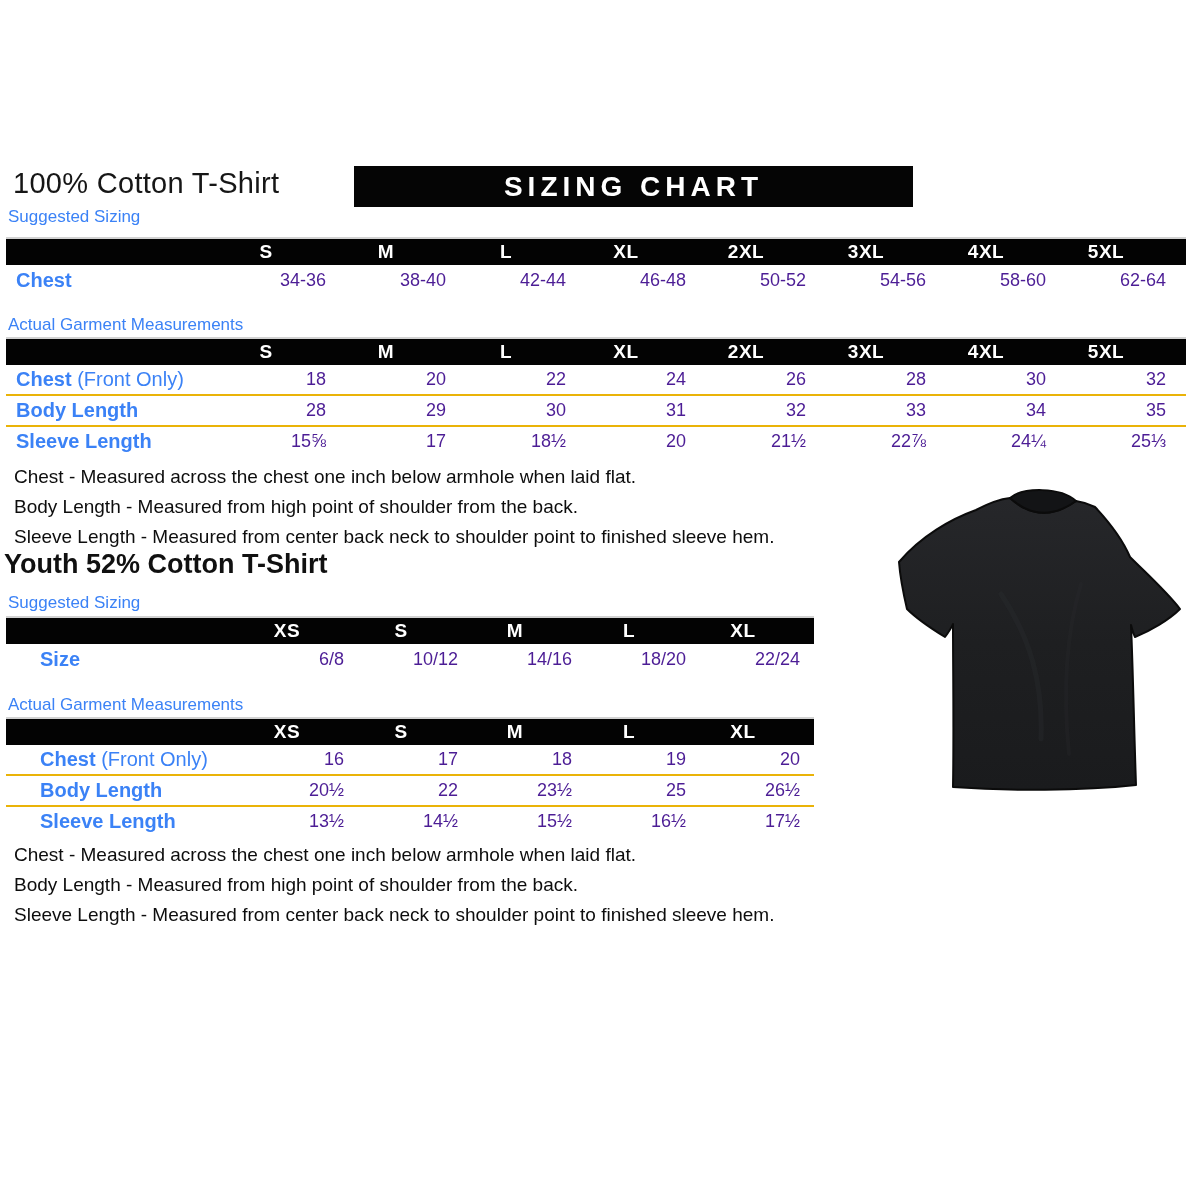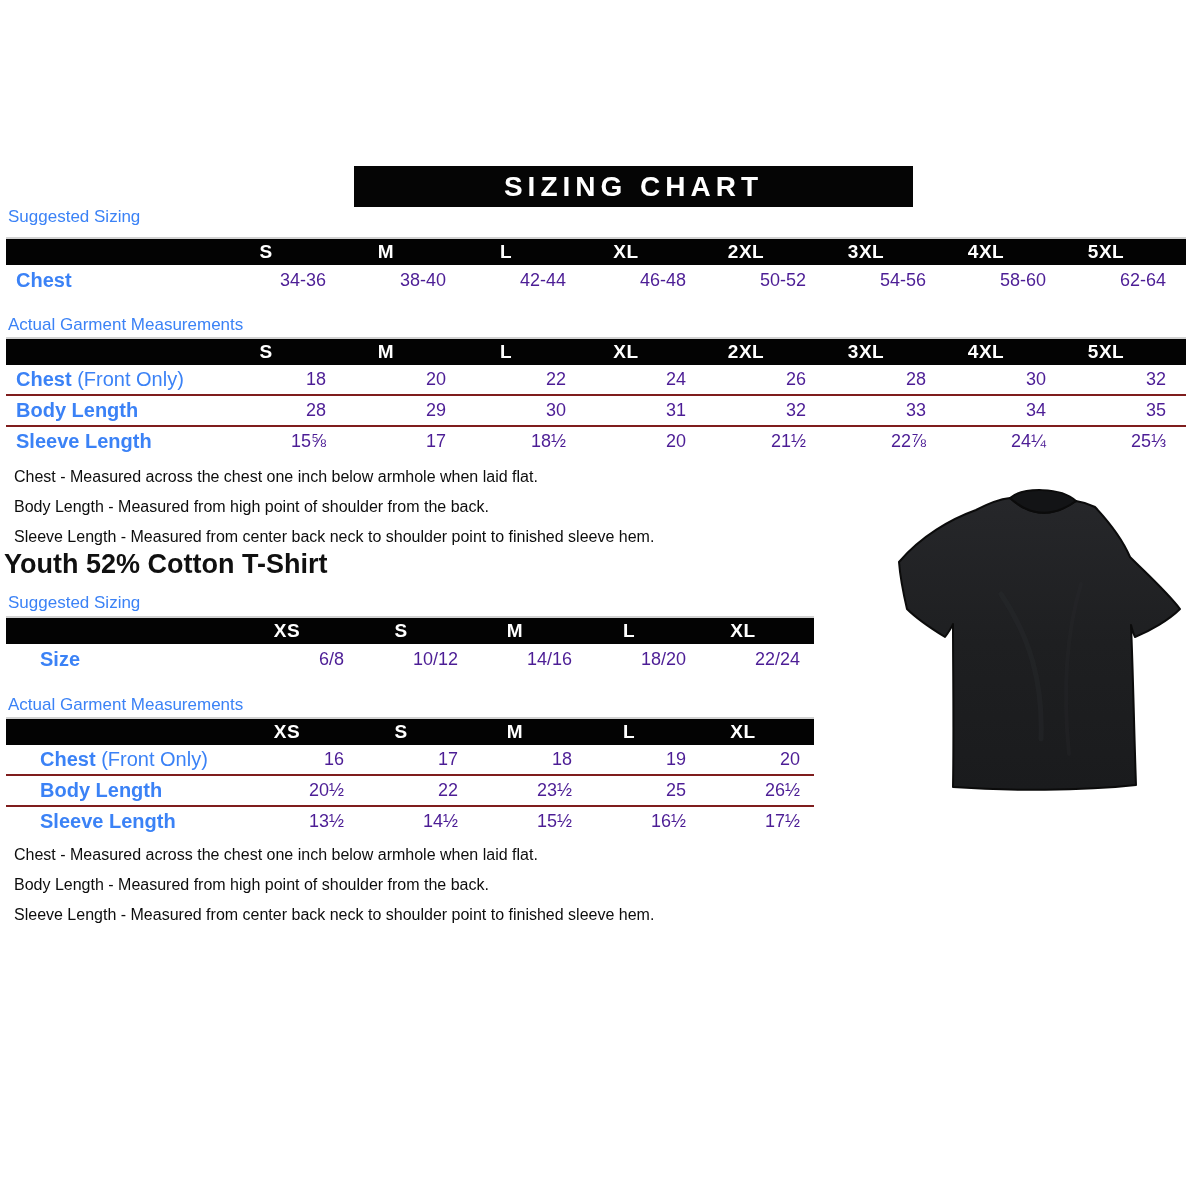--- a/index.html
+++ b/index.html
@@ -22,32 +22,33 @@
     font-size:27px; font-weight:bold; color:#101010;
   }
   .table { position:absolute; left:6px; }
   .trow { display:grid; align-items:center; }
   .adult-grid .trow { grid-template-columns:200px repeat(8,120px) 1fr; width:1180px; }
   .youth-grid .trow { grid-template-columns:200px repeat(5,114px) 1fr; width:784px;padding-left:24px; }
   .thead { background:#030303; height:26px; border-top:2px solid #d2d2d2; }
   .hcell { color:#ffffff; font-weight:bold; font-size:19px; text-align:center; letter-spacing:.5px; }
   .body-row { height:30px; font-size:18px; }
   .body-row.slim { height:29px; }
-  .sep { border-top:2px solid #7f1d1d; }
+  .sep { border-top:2px solid #eab308; }
   .rlabel { font-weight:bold; padding-left:10px; font-size:20px; color:#3b82f6; }
   .suffix { font-weight:normal; }
   .cell { text-align:right; font-size:18px; color:#4c1d95; }
-  .notes { position:absolute; left:14px; font-size:16px; line-height:30px; color:#0d0d0d; }
+  .notes { position:absolute; left:14px; font-size:19px; line-height:30px; color:#0d0d0d; }
   .tshirt { position:absolute; left:891px; top:474px; width:300px; height:330px; }
 </style>
 </head>
 <body>
 
 <div class="canvas">
 
+  <div class="page-title">100% Cotton T-Shirt</div>
   <div class="banner">
     <span>SIZING CHART</span>
   </div>
 
   <div class="section-label" style="top:207px;">Suggested Sizing</div>
   <div class="table adult-grid" style="top:237px;">
     <div class="trow thead">
       <div class="hcell"></div>
       <div class="hcell">S</div>
       <div class="hcell">M</div>

